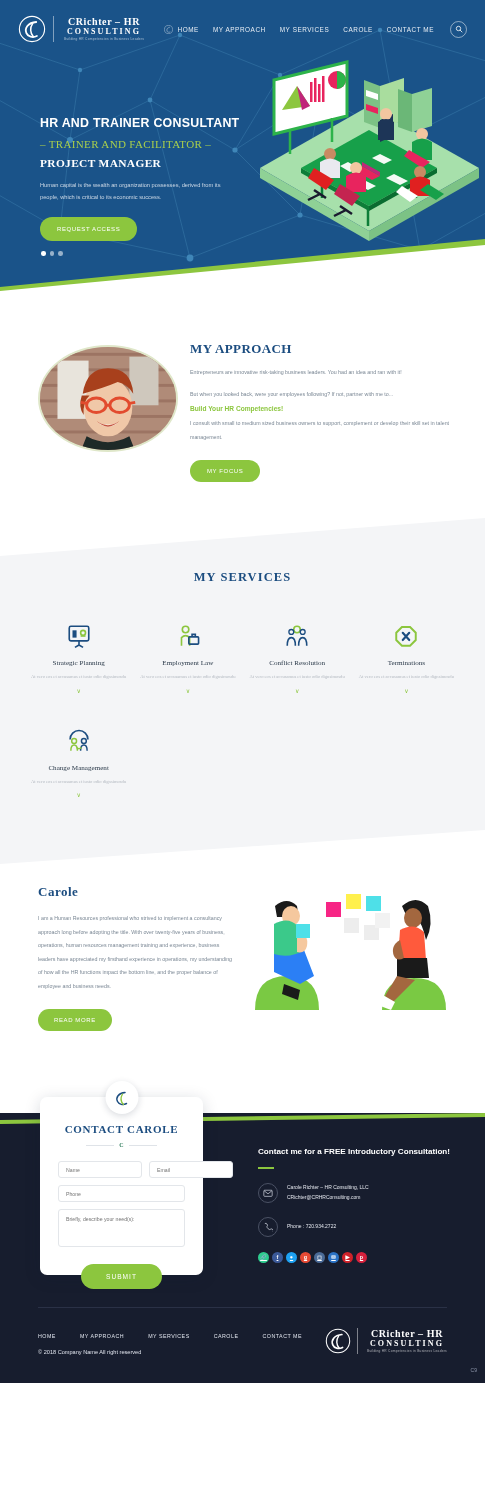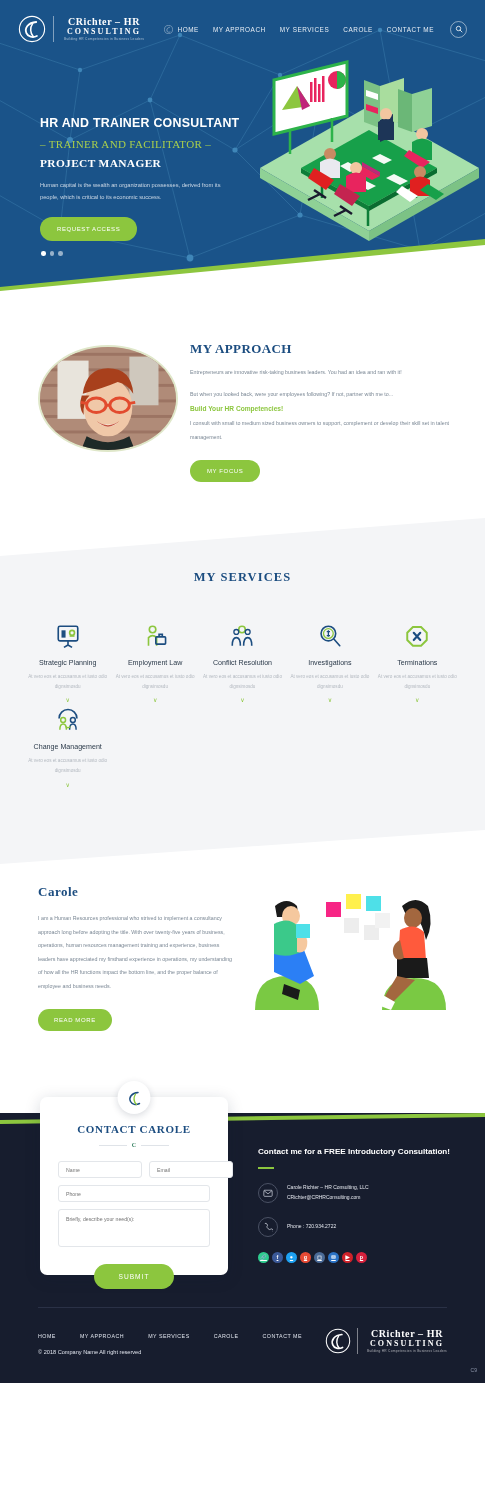--- a/index.html
+++ b/index.html
@@ -125,22 +125,23 @@
     position:absolute; bottom:0; left:0; width:100%; height:42px;
     background:#fff; clip-path:polygon(0 38px, 100% 4px, 100% 100%, 0 100%);
   }
   .serv-h {
     text-align:center; font-family:"Liberation Serif", serif;
     color:#1c4d80; font-size:12.5px; letter-spacing:1.1px; font-weight:700;
     position:relative; z-index:3;
   }
   .serv-grid {
     position:relative; z-index:3; display:grid;
-    grid-template-columns:repeat(5,1fr); 
+    grid-template-columns:repeat(4,1fr); row-gap:30px;
     padding:34px 24px 0 24px;
+    font-family:Liberation Serif, serif;
   }
   .serv-item { text-align:center; }
   .serv-ic { height:34px; display:flex; align-items:center; justify-content:center; }
   .serv-name { color:#2b3a4a; font-size:7.1px; margin-top:6px; font-weight:500; }
   .serv-d { color:#b3b9c0; font-size:4.6px; line-height:2.1; margin-top:5px; }
   .serv-arrow { color:#8cc63e; font-size:6px; margin-top:5px; }
 
   
   .carole { position:relative; background:#fff; height:210px; padding-top:20px; }
   .car-body { position:absolute; left:38px; top:16px; width:195px; }
@@ -160,21 +161,21 @@
   .contact { position:relative; height:215px; background:#fff; }
   .contact-dark {
     position:absolute; left:0; right:0; top:35px; bottom:0;
     background:#171d2e; overflow:hidden;
   }
   .contact-dark:before{
     content:""; position:absolute; top:0; left:0; width:100%; height:18px;
     background:#8cc63e; clip-path:polygon(0 7px, 100% 0, 100% 4px, 0 11px);
   }
   .form-card {
-    position:absolute; left:40px; top:19px; width:188px; height:178px;
+    position:absolute; left:40px; top:19px; width:163px; height:178px;
     background:#fff; border-radius:7px;
     box-shadow:0 3px 16px rgba(20,30,55,.17); z-index:6; padding:26px 18px 0 18px;
   }
   .form-badge {
     position:absolute; left:50%; top:-16px; transform:translateX(-50%);
     width:33px; height:33px; border-radius:50%; background:#fff;
     box-shadow:0 2px 7px rgba(20,30,55,.16);
     display:flex; align-items:center; justify-content:center;
   }
   .form-h {
@@ -464,33 +465,20 @@
           <circle cx="23" cy="11" r="3" fill="none" stroke="#1c4d80" stroke-width="1.6"></circle>
           <path d="M4 28 q0 -10 5 -10 q5 0 5 10" fill="none" stroke="#1c4d80" stroke-width="2"></path>
           <path d="M18 28 q0 -10 5 -10 q5 0 5 10" fill="none" stroke="#1c4d80" stroke-width="2"></path>
         </svg>
       </div>
       <div class="serv-name">Conflict Resolution</div>
       <div class="serv-d">At vero eos et accusamus et iusto odio dignsimosdu</div>
       <div class="serv-arrow">∨</div>
     </div>
 
-    <div class="serv-item">
-      <div class="serv-ic">
-        <svg width="26" height="26" viewBox="0 0 32 32">
-          <circle cx="14" cy="13" r="9" fill="none" stroke="#1c4d80" stroke-width="2"></circle>
-          <circle cx="14" cy="13" r="6" fill="none" stroke="#8cc63e" stroke-width="1.6"></circle>
-          <path d="M14 9 L14 17 M12 10.5 h4 M12 15.5 h4" stroke="#1c4d80" stroke-width="1.6" fill="none"></path>
-          <path d="M21 20 L28 28" stroke="#1c4d80" stroke-width="2" stroke-linecap="round"></path>
-        </svg>
-      </div>
-      <div class="serv-name">Investigations</div>
-      <div class="serv-d">At vero eos et accusamus et iusto odio dignsimosdu</div>
-      <div class="serv-arrow">∨</div>
-    </div>
 
     <div class="serv-item">
       <div class="serv-ic">
         <svg width="26" height="26" viewBox="0 0 32 32">
           <path d="M11 5 L21 5 L28 12 L28 21 L21 28 L11 28 L4 21 L4 12 Z" fill="none" stroke="#8cc63e" stroke-width="2.4"></path>
           <path d="M12 12 L20 21 M20 12 L12 21" stroke="#1c4d80" stroke-width="2.6" stroke-linecap="round"></path>
         </svg>
       </div>
       <div class="serv-name">Terminations</div>
       <div class="serv-d">At vero eos et accusamus et iusto odio dignsimosdu</div>

